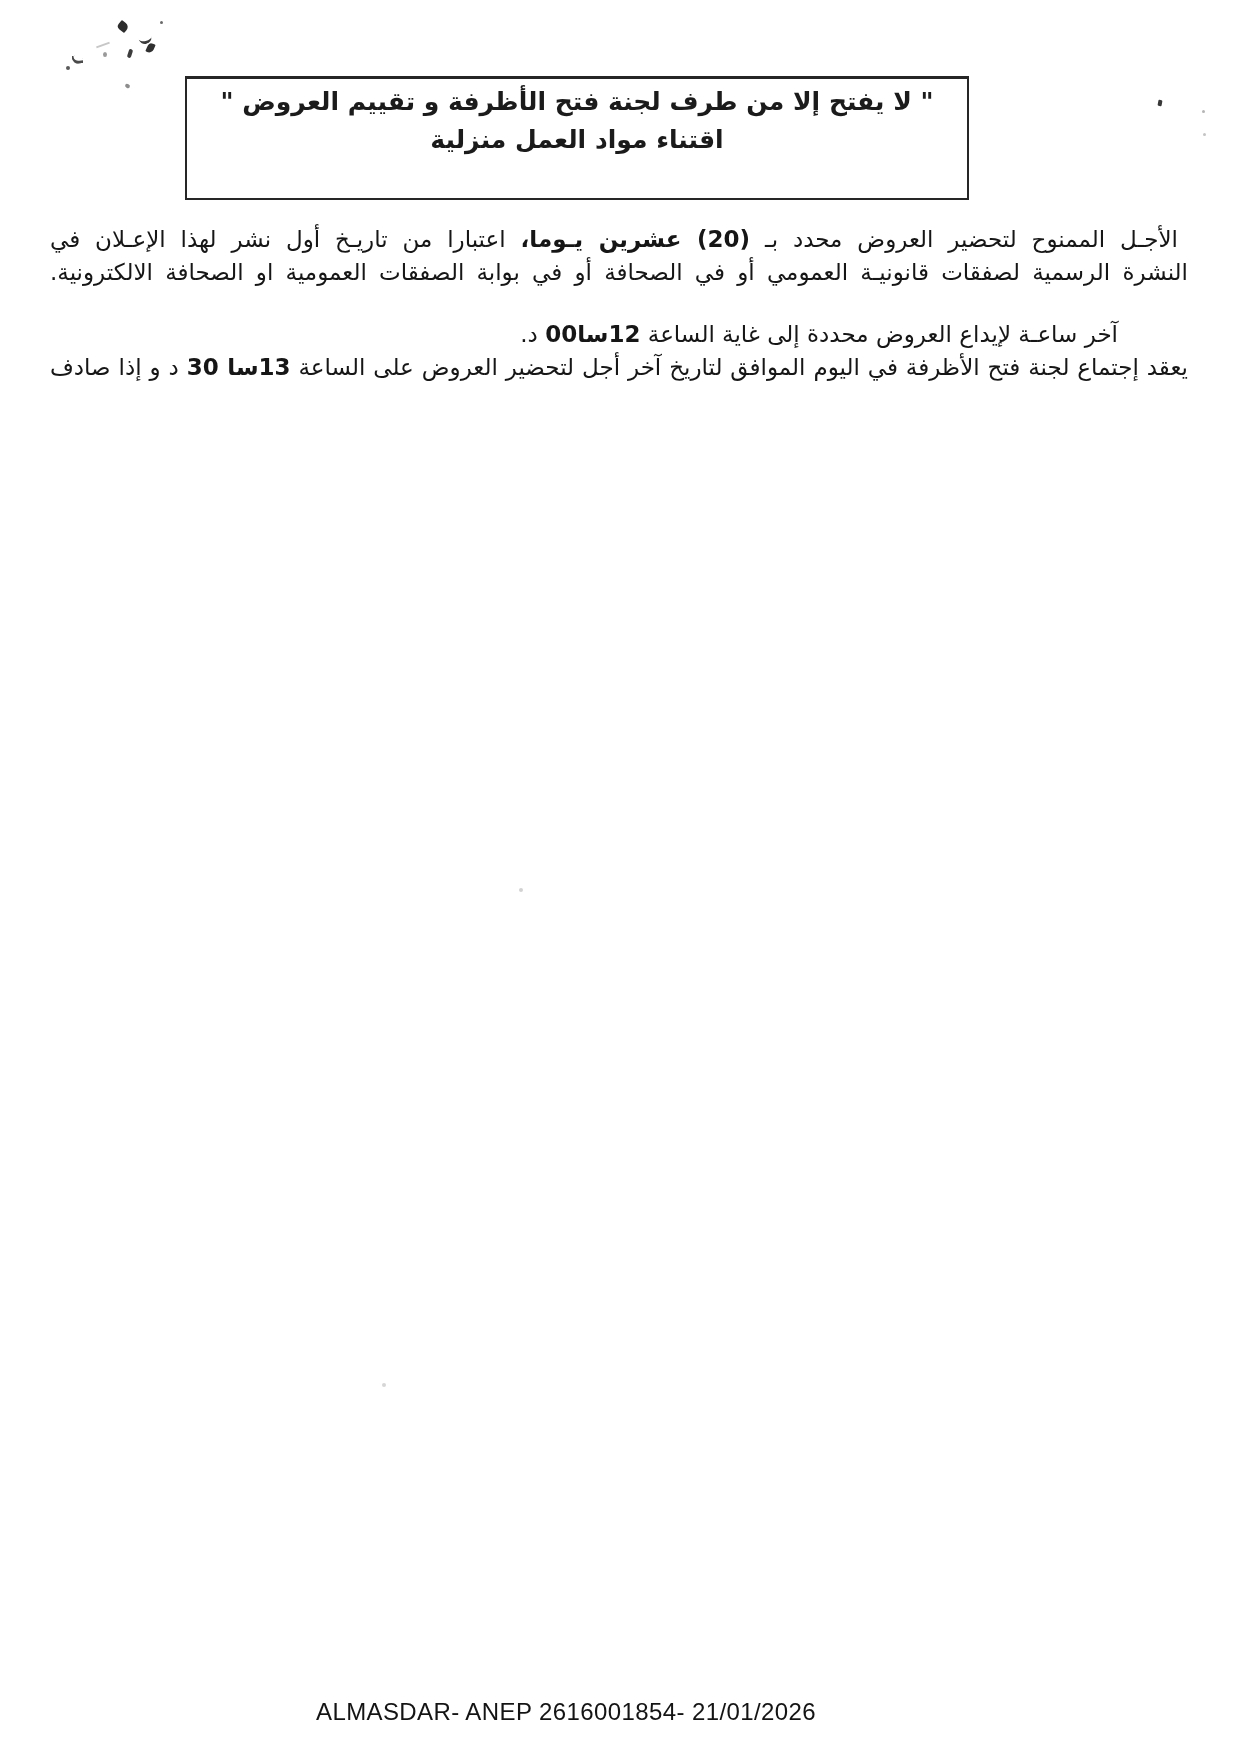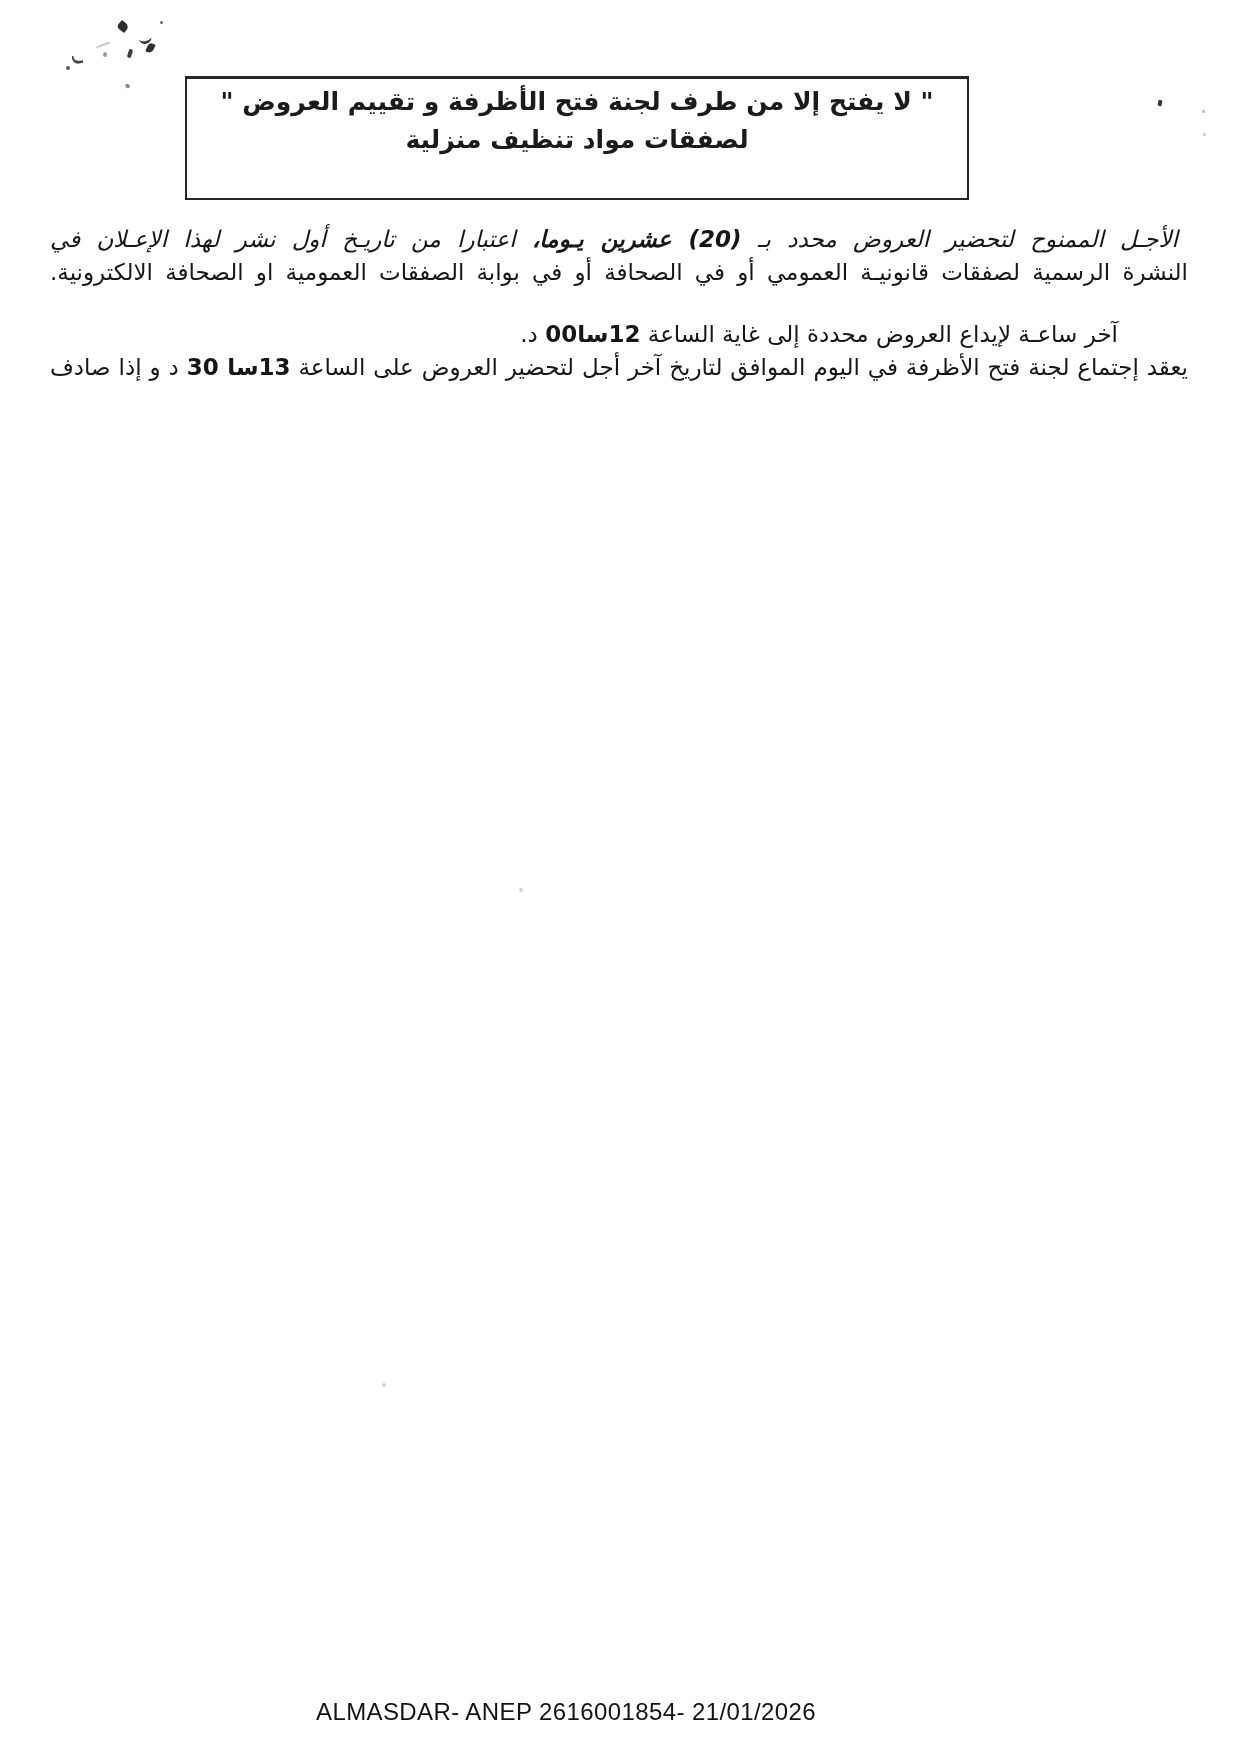--- a/index.html
+++ b/index.html
@@ -48,21 +48,21 @@
     line-height: 33px;
     color: #161616;
   }
   .jline {
     text-align: justify;
     text-align-last: justify;
   }
   .rline {
     text-align: right;
   }
-  .indent-first { padding-right: 10px; font-style: italic; }
+  .indent-first { padding-right: 10px; }
   .ind-84 { padding-left: 0; padding-right: 82px; }
   .ind-70 { padding-left: 0; padding-right: 70px; }
   .vspace { height: 29px; }
   .b { font-weight: bold; }
 
   
   .footer {
     position: absolute;
     left: 316px;
     top: 1698px;
@@ -107,21 +107,21 @@
   <div class="speck sp9"></div>
   <div class="speck sp10"></div>
   <div class="speck sp11"></div>
   <div class="speck sp12"></div>
   <div class="speck sp13"></div>
   <div class="speck sp14"></div>
   <div class="speck sp15"></div>
 
   <div class="header-box">
     <div>" لا يفتح إلا من طرف لجنة فتح الأظرفة و تقييم العروض "</div>
-    <div>لصفقات مواد تنظيف منزلية</div>
+    <div>اقتناء مواد العمل منزلية</div>
   </div>
 
   <div class="body-text" dir="rtl">
 
     <div class="jline indent-first"><span>الأجـل الممنوح لتحضير العروض محدد بـ </span><span class="b">(20) عشرين يـوما،</span><span> اعتبارا من تاريـخ أول نشر لهذا الإعـلان في</span></div>
 
     <div class="jline">النشرة الرسمية لصفقات قانونيـة العمومي أو في الصحافة أو في بوابة الصفقات العمومية او الصحافة الالكترونية.</div>
 
     <div class="vspace"></div>
 

